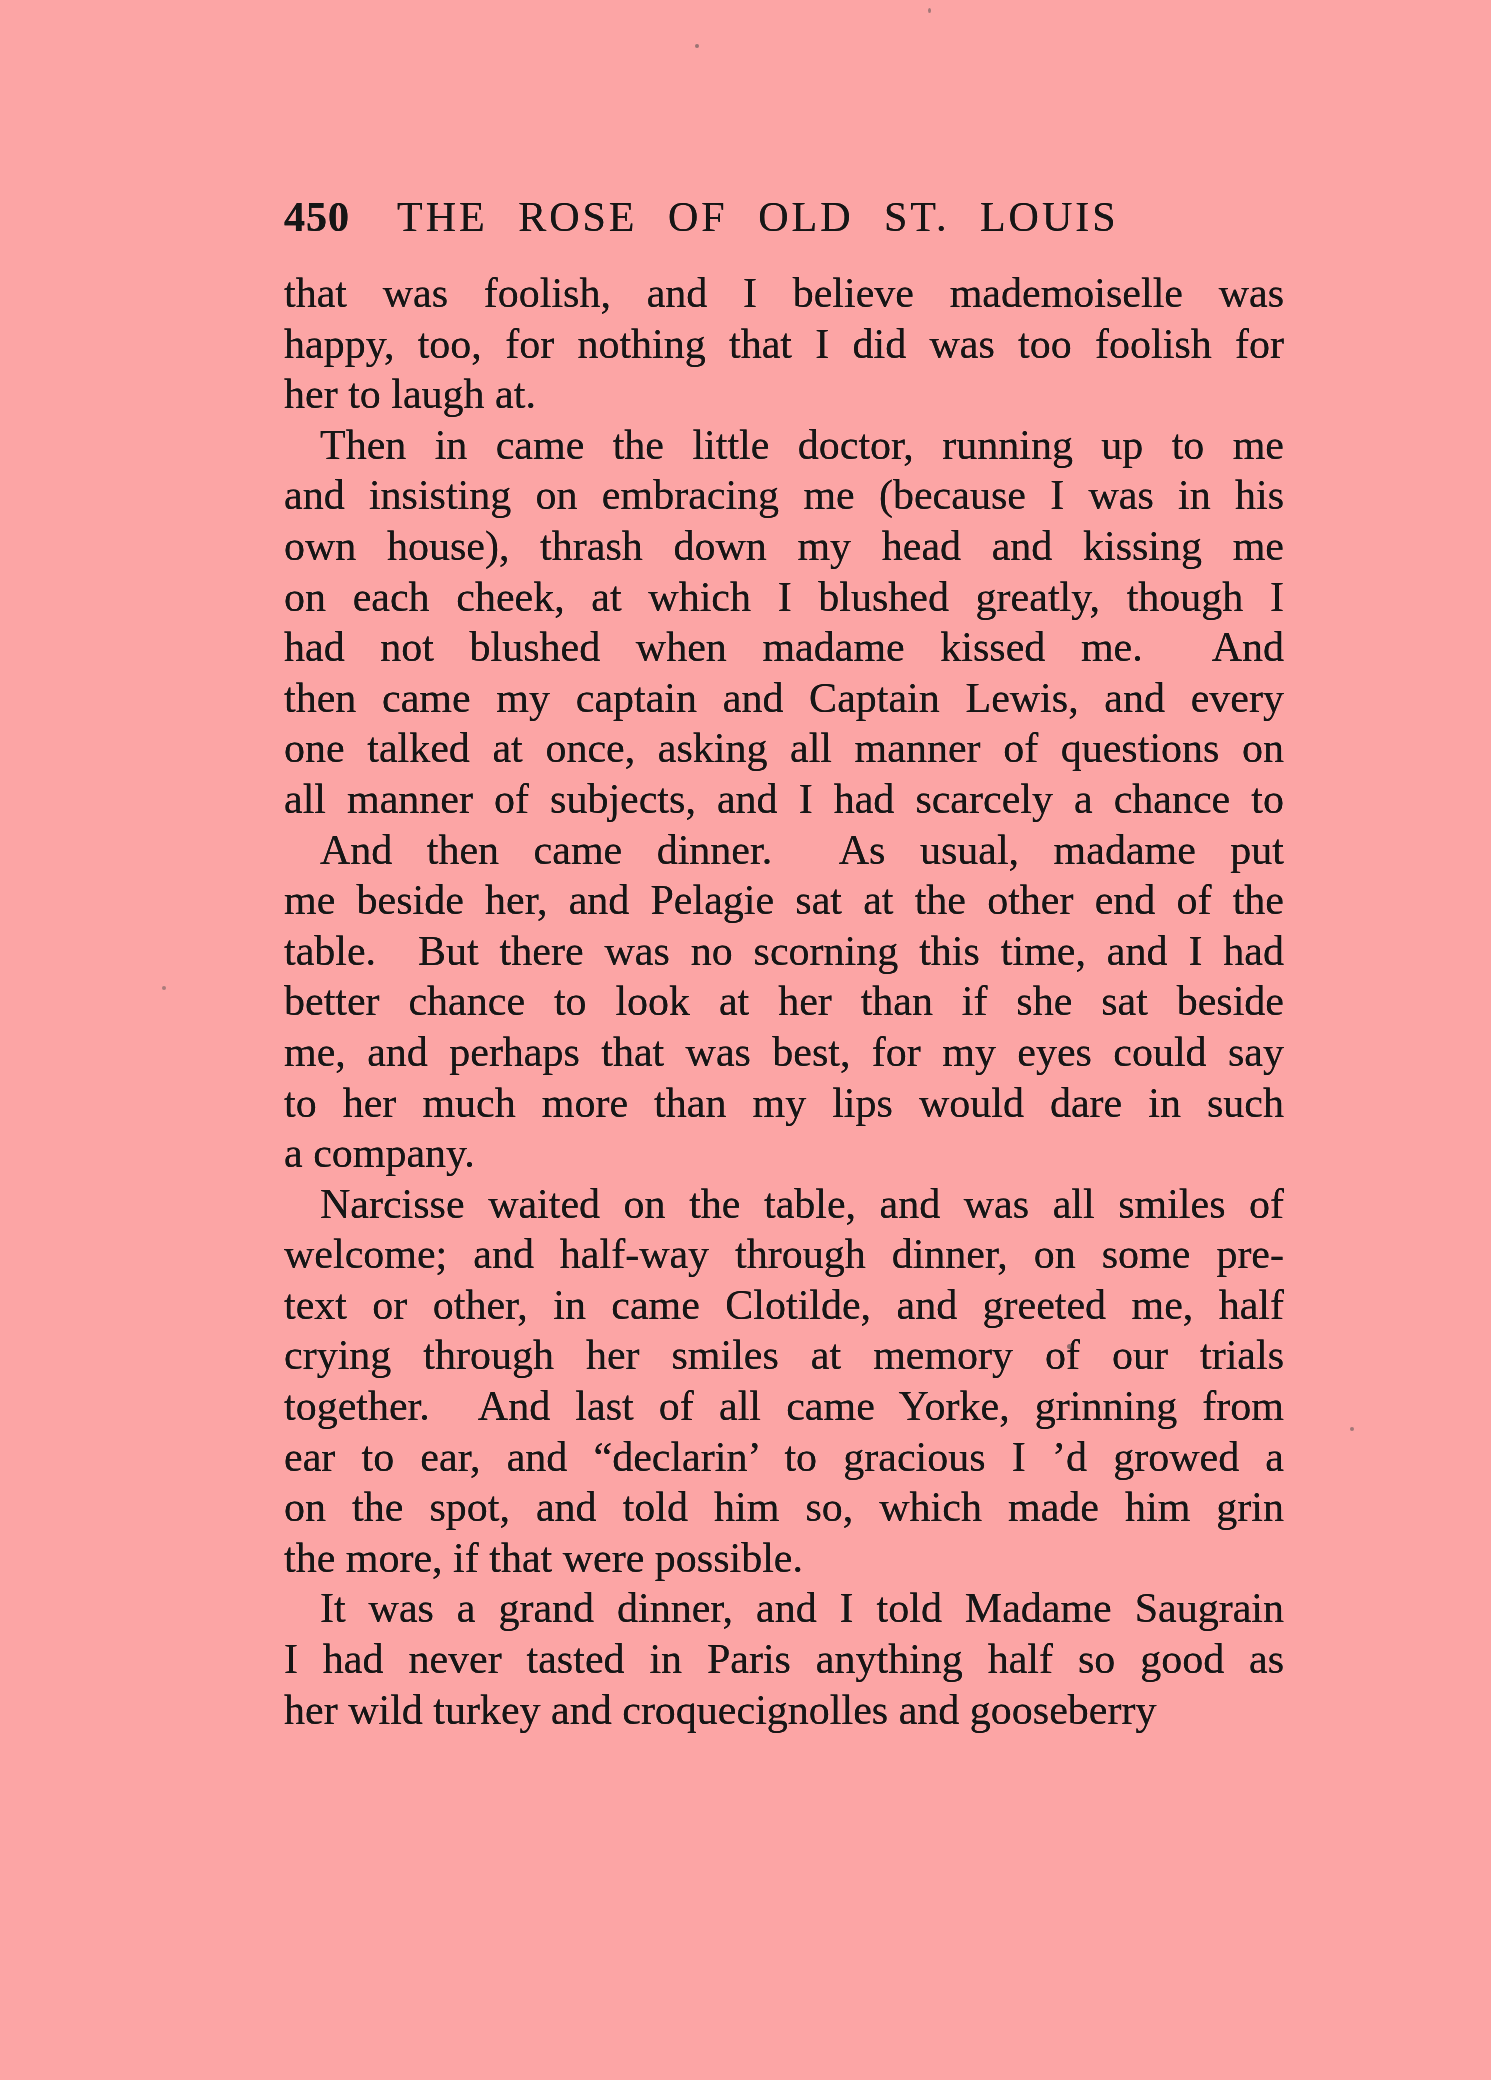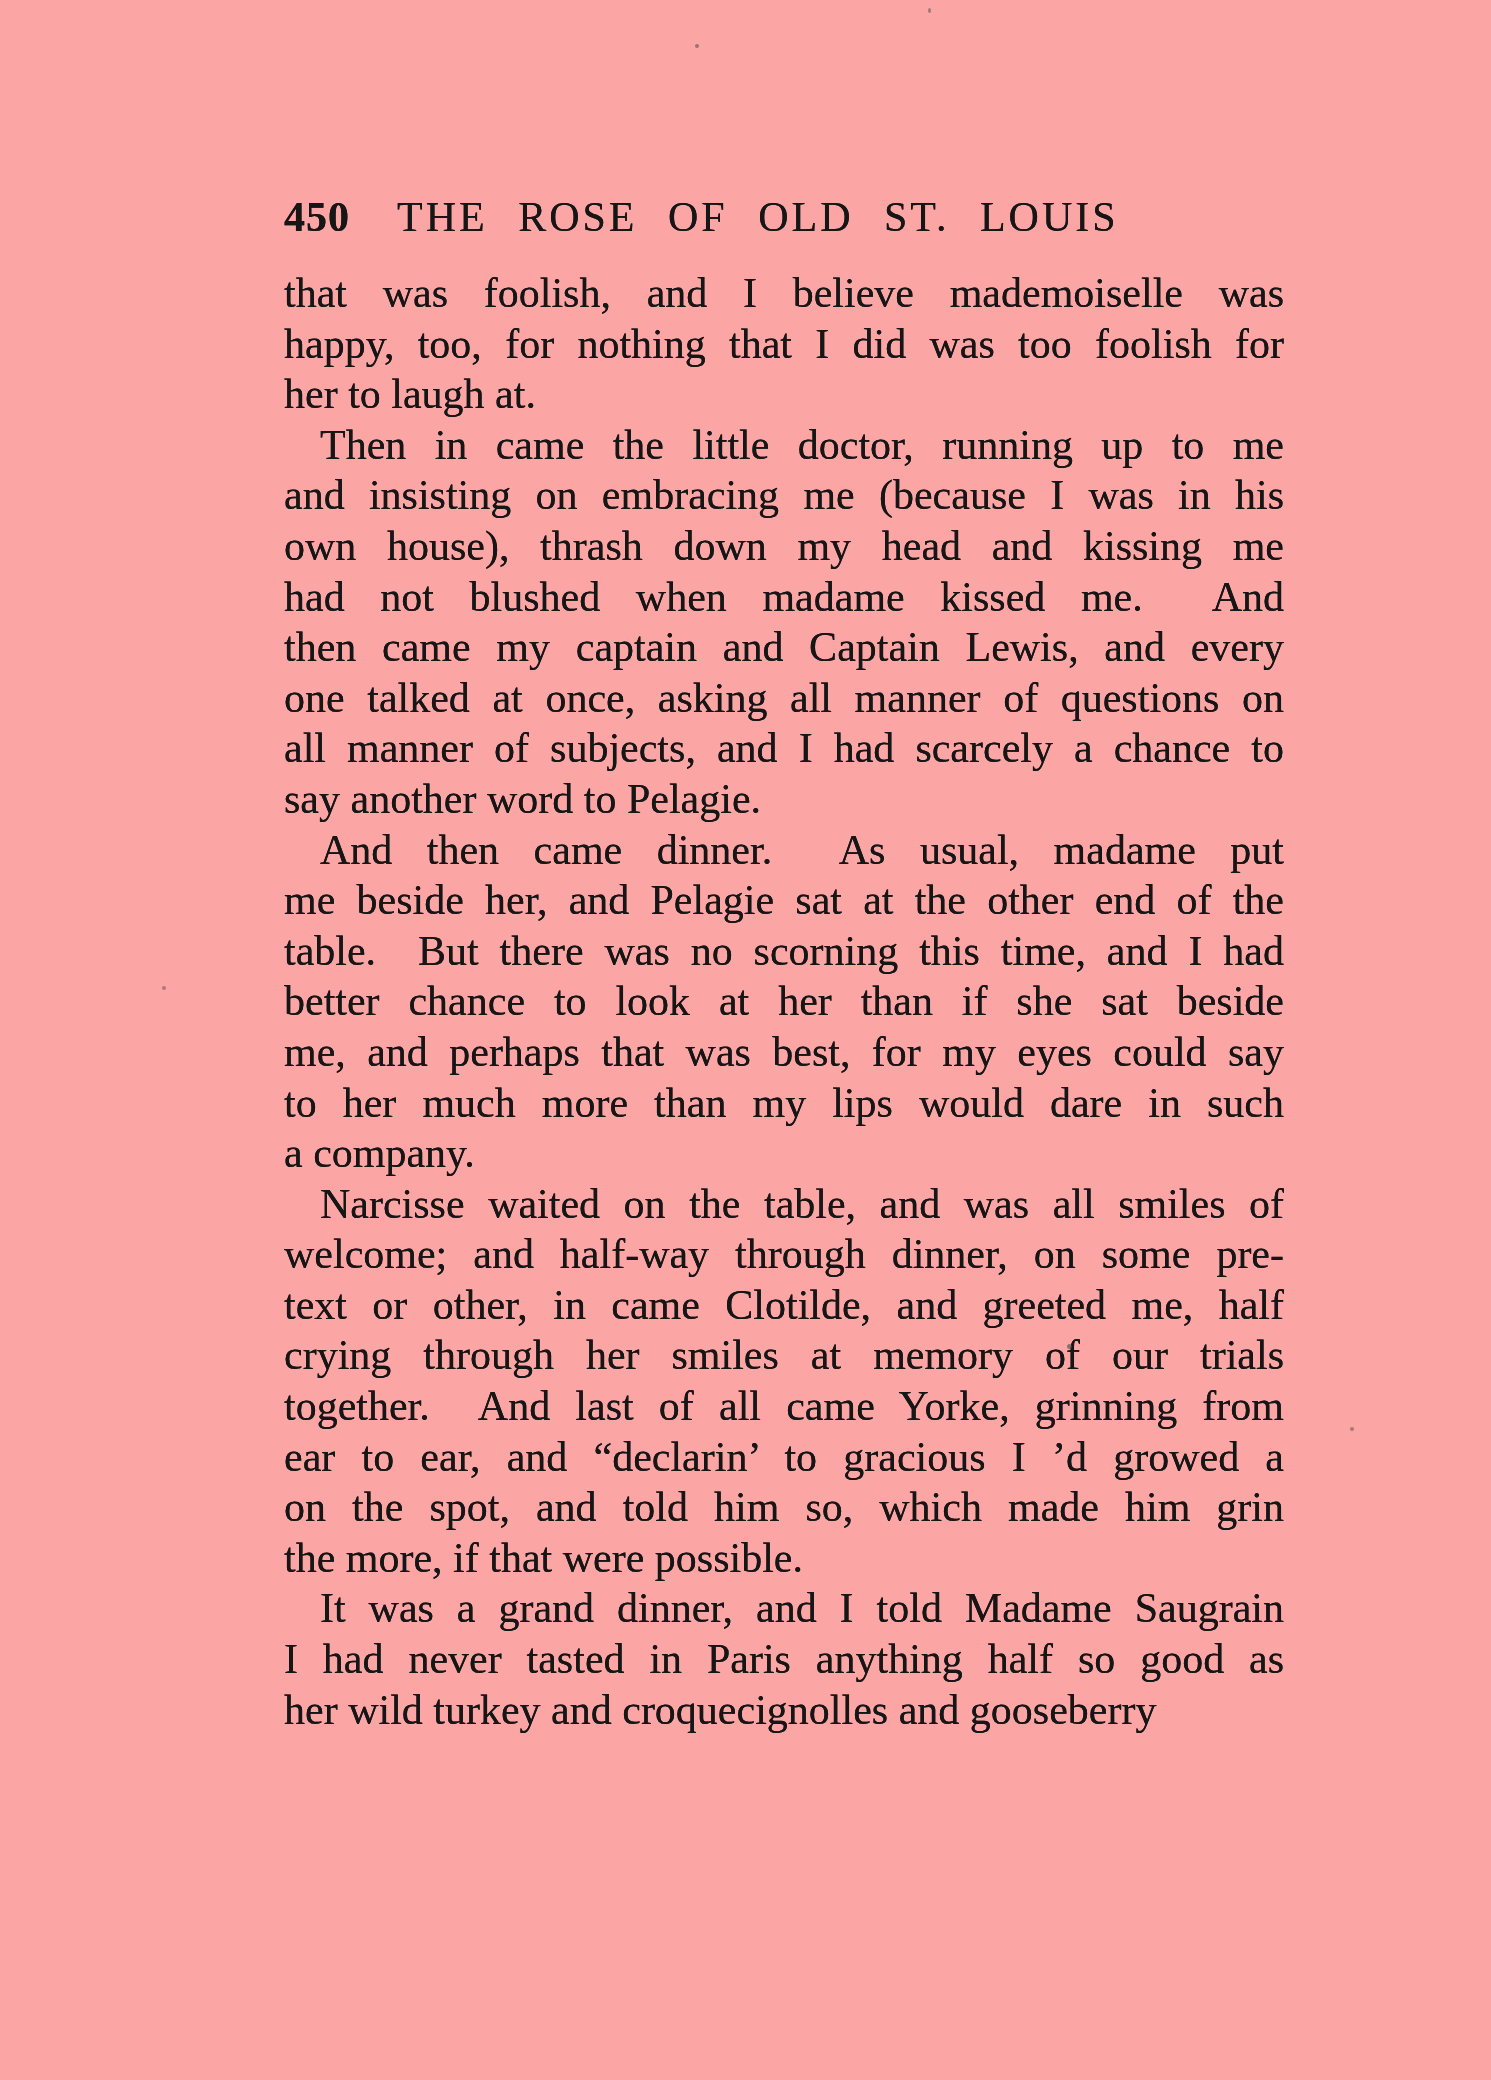--- a/index.html
+++ b/index.html
@@ -78,25 +78,25 @@
     <span class="running-title">THE ROSE OF OLD ST. LOUIS</span>
   </div>
 
   <div class="body-text" id="body-text">
       <div class="line">that was foolish, and I believe mademoiselle was</div>
       <div class="line">happy, too, for nothing that I did was too foolish for</div>
       <div class="line flush">her to laugh at.</div>
       <div class="line indent">Then in came the little doctor, running up to me</div>
       <div class="line">and insisting on embracing me (because I was in his</div>
       <div class="line">own house), thrash down my head and kissing me</div>
+      <div class="line">on each cheek, at which I blushed greatly, though I</div>
       <div class="line">had not blushed when madame kissed me.&nbsp; And</div>
       <div class="line">then came my captain and Captain Lewis, and every</div>
       <div class="line">one talked at once, asking all manner of questions on</div>
       <div class="line">all manner of subjects, and I had scarcely a chance to</div>
-      <div class="line flush">say another word to Pelagie.</div>
       <div class="line indent">And then came dinner.&nbsp; As usual, madame put</div>
       <div class="line">me beside her, and Pelagie sat at the other end of the</div>
       <div class="line">table.&nbsp; But there was no scorning this time, and I had</div>
       <div class="line">better chance to look at her than if she sat beside</div>
       <div class="line">me, and perhaps that was best, for my eyes could say</div>
       <div class="line">to her much more than my lips would dare in such</div>
       <div class="line flush">a company.</div>
       <div class="line indent">Narcisse waited on the table, and was all smiles of</div>
       <div class="line">welcome; and half-way through dinner, on some pre-</div>
       <div class="line">text or other, in came Clotilde, and greeted me, half</div>

